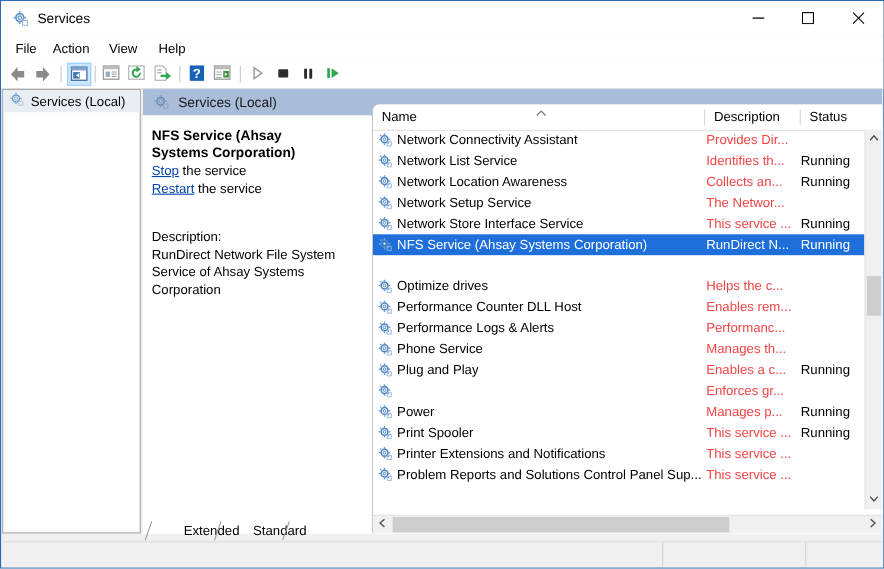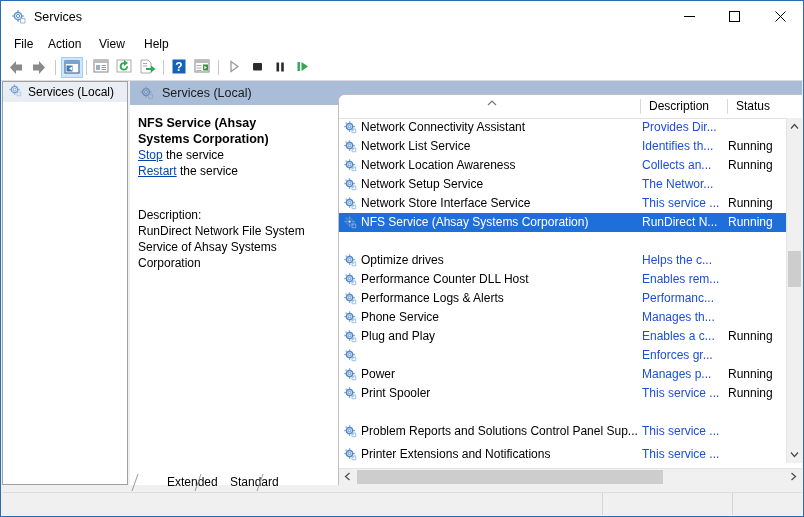--- a/index.html
+++ b/index.html
@@ -71,21 +71,21 @@
   .lhdr .div{position:absolute;top:4px;width:1px;height:15px;background:#d8d8d8;}
   .sort-ind{position:absolute;top:2px;width:14px;height:10px;}
 
   .rows{position:absolute;left:0;top:23px;width:447px;height:345px;overflow:hidden;}
   .row{position:absolute;left:0;width:447px;height:19px;}
   .row.sel{background:#1e6fd9;}
   .row .ico{position:absolute;left:4px;top:2px;width:15px;height:15px;}
   .row .nm{position:absolute;left:22px;top:0;height:19px;line-height:19px;font-size:12px;color:#000;
            white-space:nowrap;overflow:hidden;}
   .row .ds{position:absolute;left:303px;top:0;width:83px;height:19px;line-height:19px;
-           font-size:12px;color:#1d4ed8;white-space:nowrap;overflow:hidden;}
+           font-size:12px;color:#ef4444;white-space:nowrap;overflow:hidden;}
   .row .st{position:absolute;left:389px;top:0;width:56px;height:19px;line-height:19px;
            font-size:12px;color:#000;white-space:nowrap;}
   .row.sel .nm,.row.sel .ds,.row.sel .st{color:#ffffff;}
 
   
   .vsb{position:absolute;right:0px;top:23px;width:16px;height:345px;background:#f0f0f0;
        border-left:1px solid #e4e4e4;box-sizing:border-box;}
   .vsb .arr{position:absolute;left:0;width:15px;height:17px;display:flex;align-items:center;justify-content:center;}
   .vsb .arr.up{top:0;} .vsb .arr.dn{bottom:0;}
   .vsb .thumb{position:absolute;left:1px;width:13px;top:133px;height:36px;background:#cdcdcd;}
@@ -297,20 +297,21 @@
           <span class="det-link">Restart</span><span class="det-plain"> the service</span>
         </div>
       </div>
       <div class="det-desc-h">Description:</div>
       <div class="det-desc">RunDirect Network File System Service of Ahsay Systems Corporation</div>
     </div>
 
     <div class="listpane">
 
       <div class="lhdr">
+        <div class="cell" style="left:0;width:301px">Name</div>
         <span class="sort-ind" style="left:146px">
           <svg width="14" height="10" viewBox="0 0 14 10">
               <path d="M3 7 L7 3 L11 7" fill="none" stroke="#7a7a7a" stroke-width="1.2"></path>
             </svg>
         </span>
         <div class="div" style="left:301px"></div>
         <div class="cell" style="left:302px;width:86px">Description</div>
         <div class="div" style="left:388px"></div>
         <div class="cell" style="left:389px;width:58px">Status</div>
       </div>
@@ -560,21 +561,21 @@
                   <rect x="10.6" y="6.3" width="2" height="1.4"></rect>
                   <rect x="2.6" y="2.6" width="1.4" height="1.4" transform="rotate(45 3.3 3.3)"></rect>
                   <rect x="10" y="10" width="1.4" height="1.4" transform="rotate(45 10.7 10.7)"></rect>
                 </g>
                 <path d="M9.6 9.6 L13.6 9.6 L13.6 13.6 L9.6 13.6 Z" fill="none" stroke="#8fb3da" stroke-width="0.9"></path>
               </svg></span>
             <span class="nm">Print Spooler</span>
             <span class="ds">This service ...</span>
             <span class="st">Running</span>
           </div>
-          <div class="row" style="top: 285px; margin-top: 42px;">
+          <div class="row" style="top: 285px;">
             <span class="ico"><svg width="15" height="15" viewBox="0 0 16 16">
                 <circle cx="7" cy="7" r="3.3" fill="none" stroke="#4f86c6" stroke-width="1.5"></circle>
                 <circle cx="7" cy="7" r="1.4" fill="#eef4fb" stroke="#4f86c6" stroke-width="0.9"></circle>
                 <g fill="#6fa0d4">
                   <rect x="6.3" y="1.4" width="1.4" height="2"></rect>
                   <rect x="6.3" y="10.6" width="1.4" height="2"></rect>
                   <rect x="1.4" y="6.3" width="2" height="1.4"></rect>
                   <rect x="10.6" y="6.3" width="2" height="1.4"></rect>
                   <rect x="2.6" y="2.6" width="1.4" height="1.4" transform="rotate(45 3.3 3.3)"></rect>
                   <rect x="10" y="10" width="1.4" height="1.4" transform="rotate(45 10.7 10.7)"></rect>

